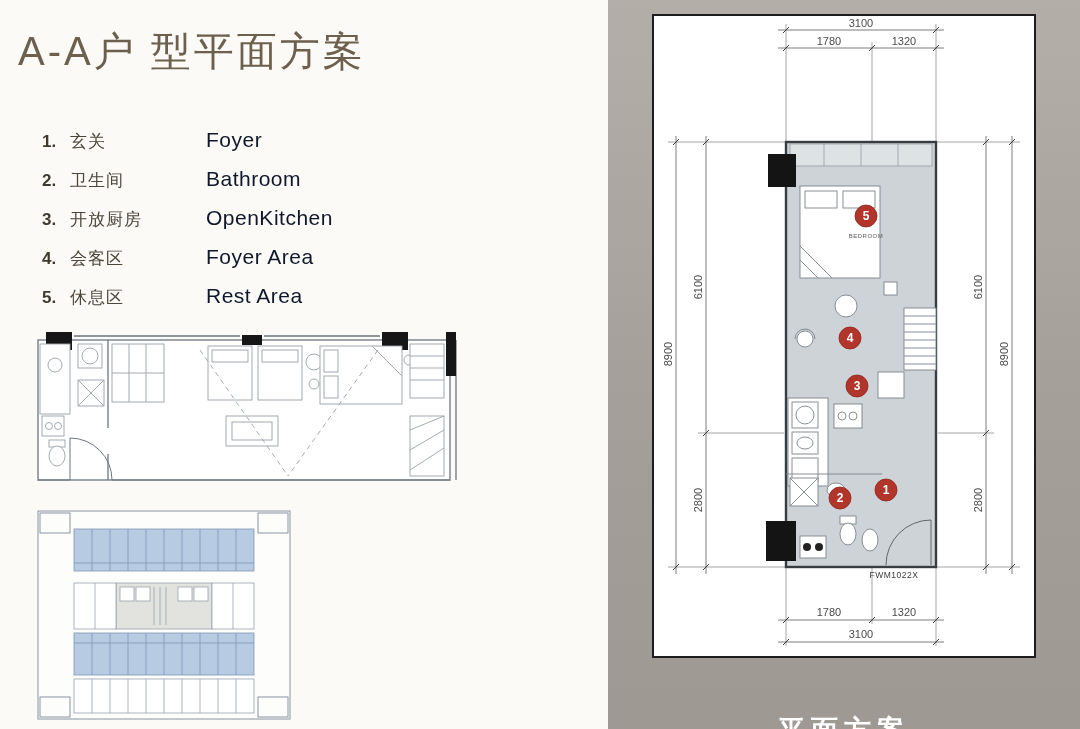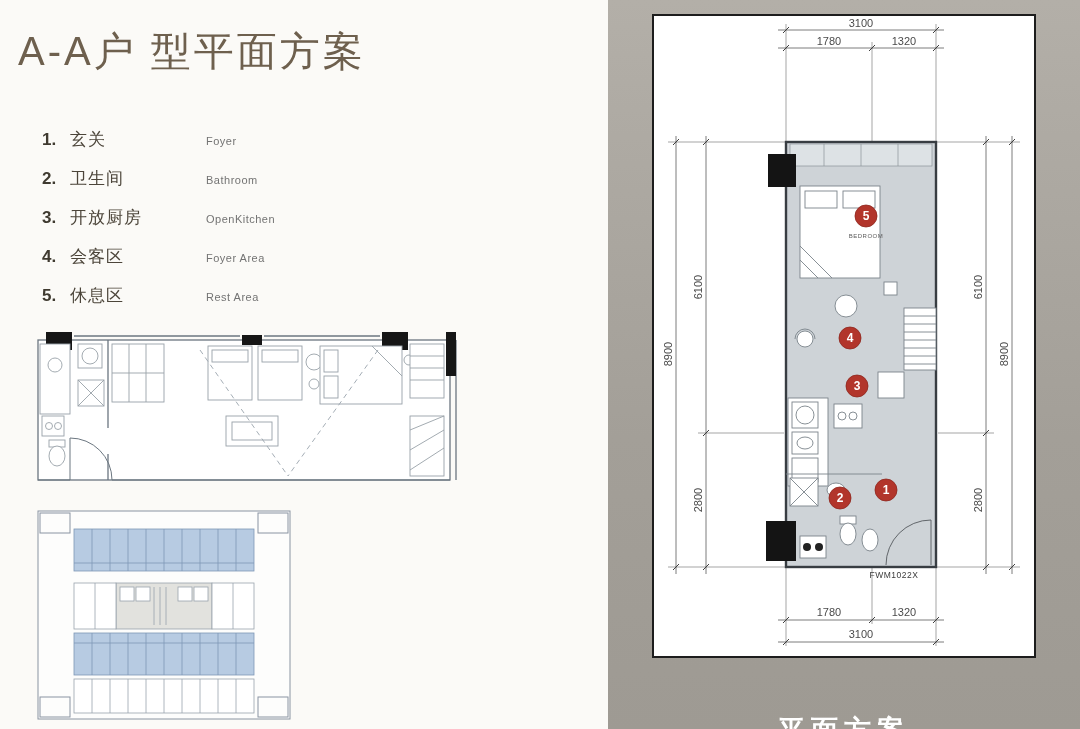--- a/index.html
+++ b/index.html
@@ -7,21 +7,21 @@
   body { font-family:"Liberation Sans", sans-serif; background:#fbfaf7; }
   .slide { position:relative; width:1080px; height:729px; background:#fbfaf7; }
 
   .title { position:absolute; left:18px; top:24px; font-size:40px; font-weight:normal;
            color:#6e604e; letter-spacing:3px; }
 
   .legend { position:absolute; left:42px; top:128px; width:420px; }
   .legend-row { display:flex; align-items:baseline; height:39px; font-size:17px; color:#4c453a; }
   .legend-num { width:28px; font-weight:bold; color:#3f3a30; }
   .legend-zh  { width:136px; letter-spacing:1px;font-family:Liberation Serif, serif; }
-  .legend-en  { color:#737373; letter-spacing:.5px; font-size:11px; }
+  .legend-en  { color:#0f172a; letter-spacing:.5px; font-size:21px; }
 
   .hplan { position:absolute; left:12px; top:320px; }
   .bplan { position:absolute; left:28px; top:503px; }
 
   .panel { position:absolute; left:608px; top:0; width:472px; height:729px;
            background:linear-gradient(180deg,#b3afa8 0%,#a39f98 60%,#9e9a93 100%);padding-left:9px; }
   .frame { position:absolute; left:44px; top:14px; width:384px; height:644px;
            background:#ffffff; border:2px solid #1d1d1d; }
   .frame svg { display:block; width:100%; height:100%; }
   .caption { position:absolute; left:44px; top:670px; width:384px; text-align:center;

